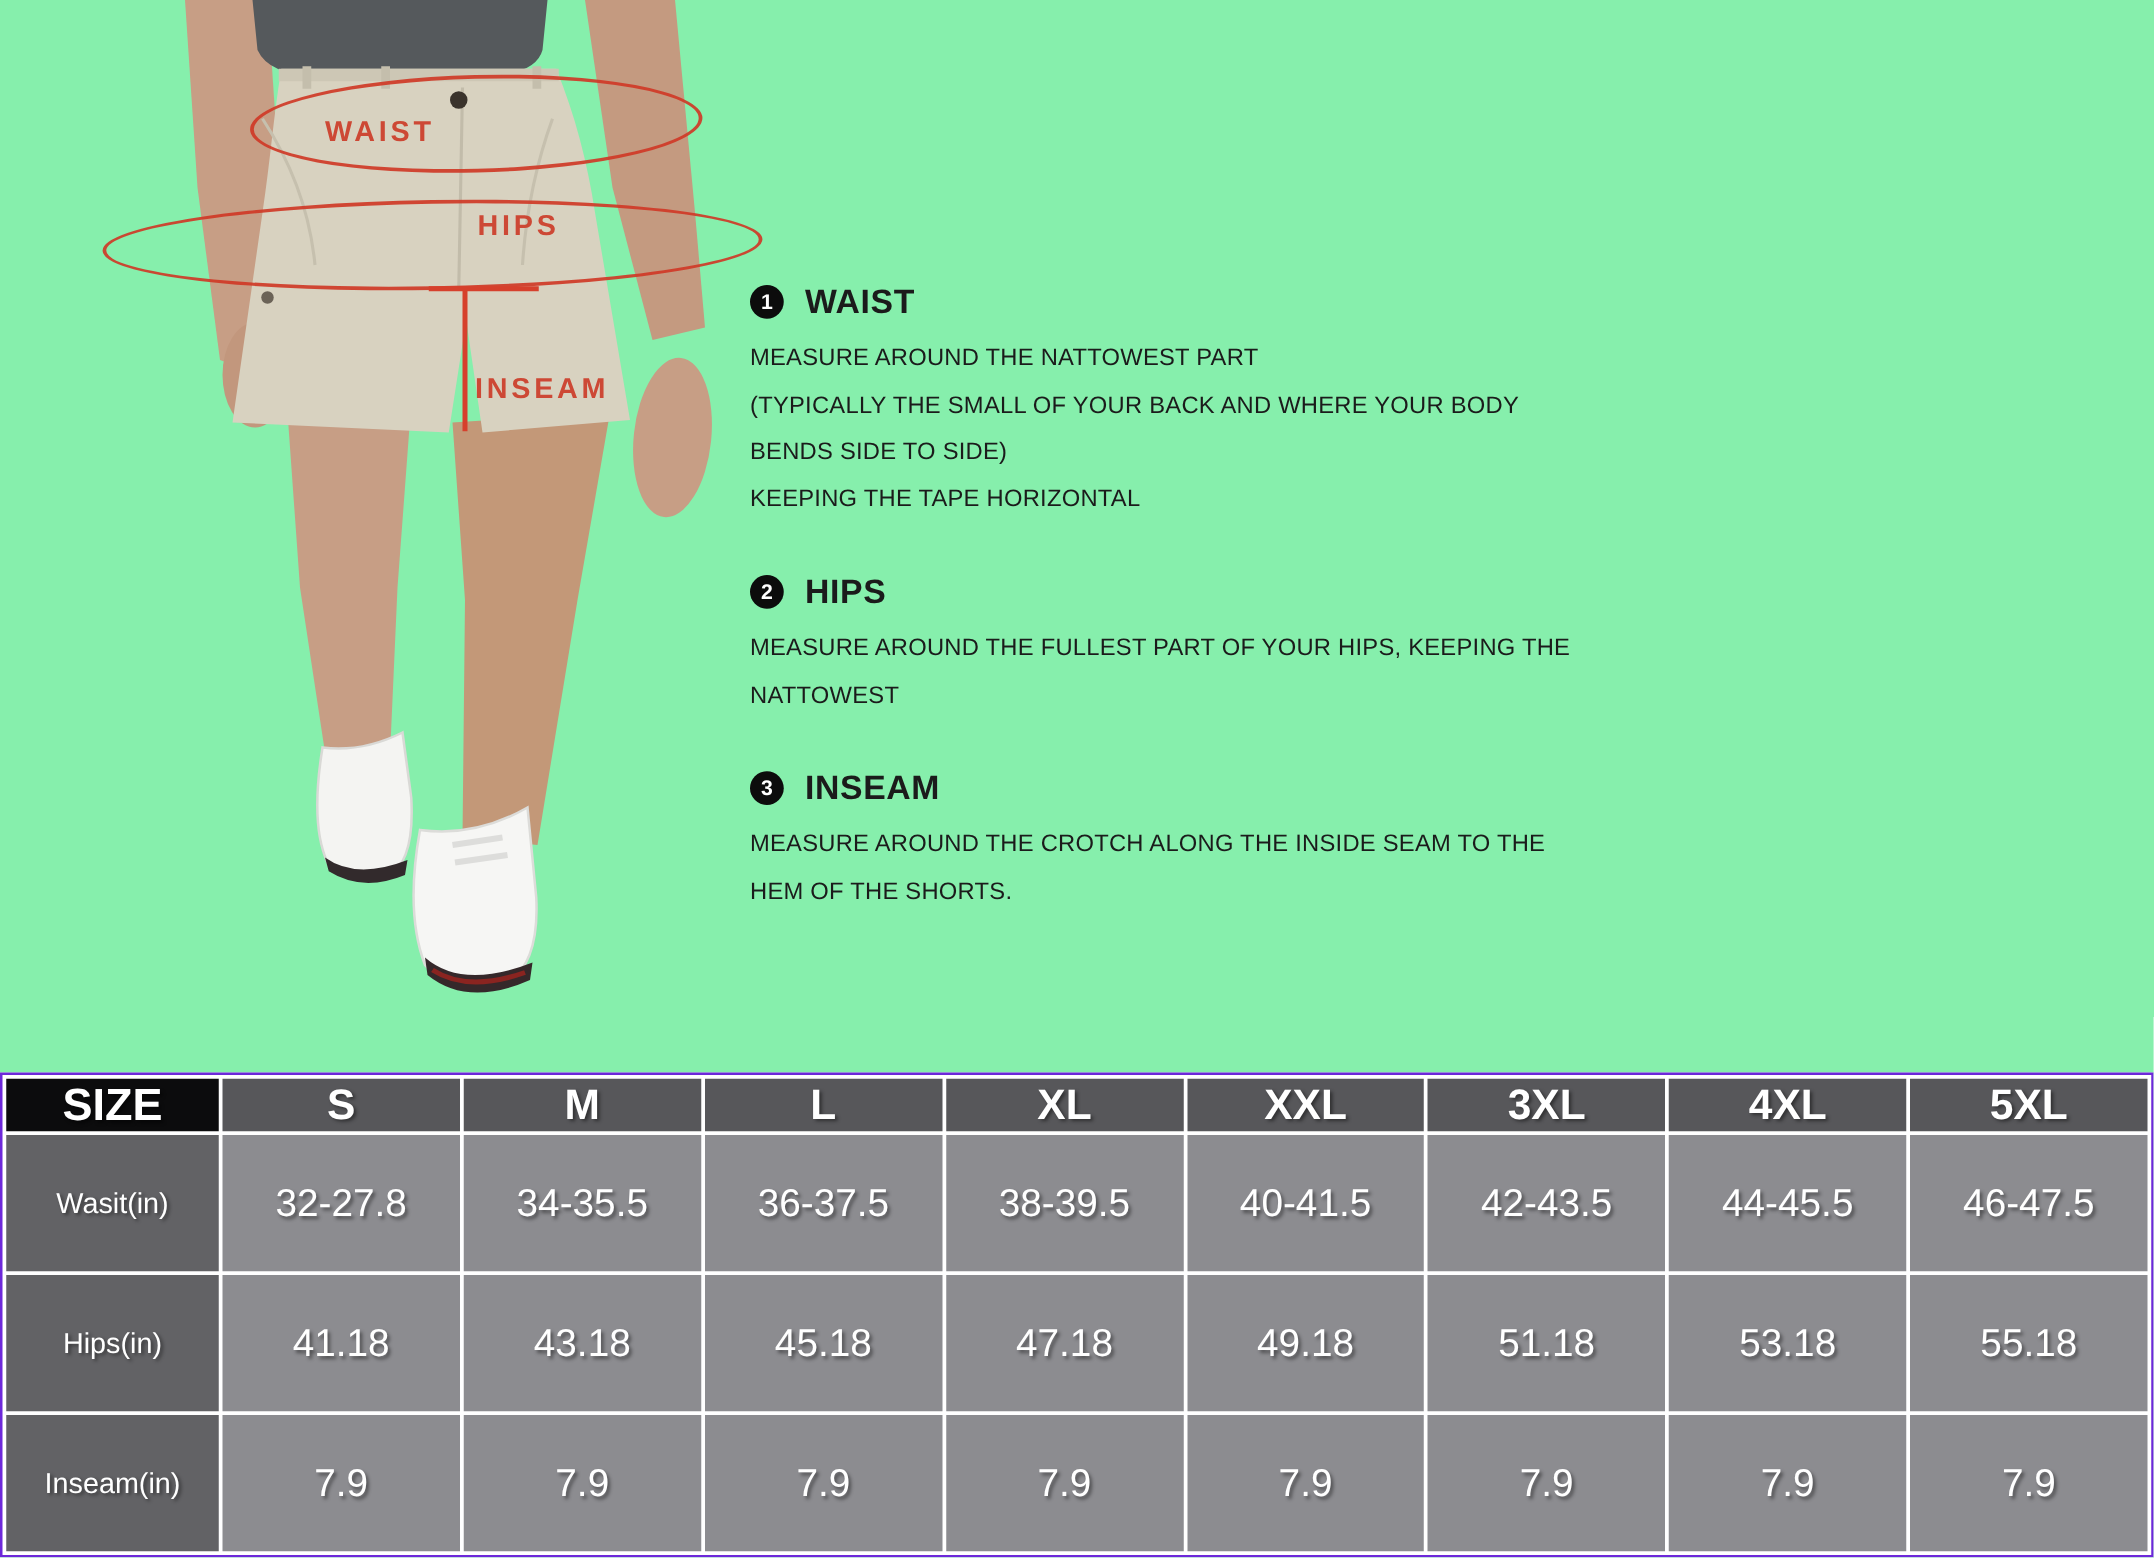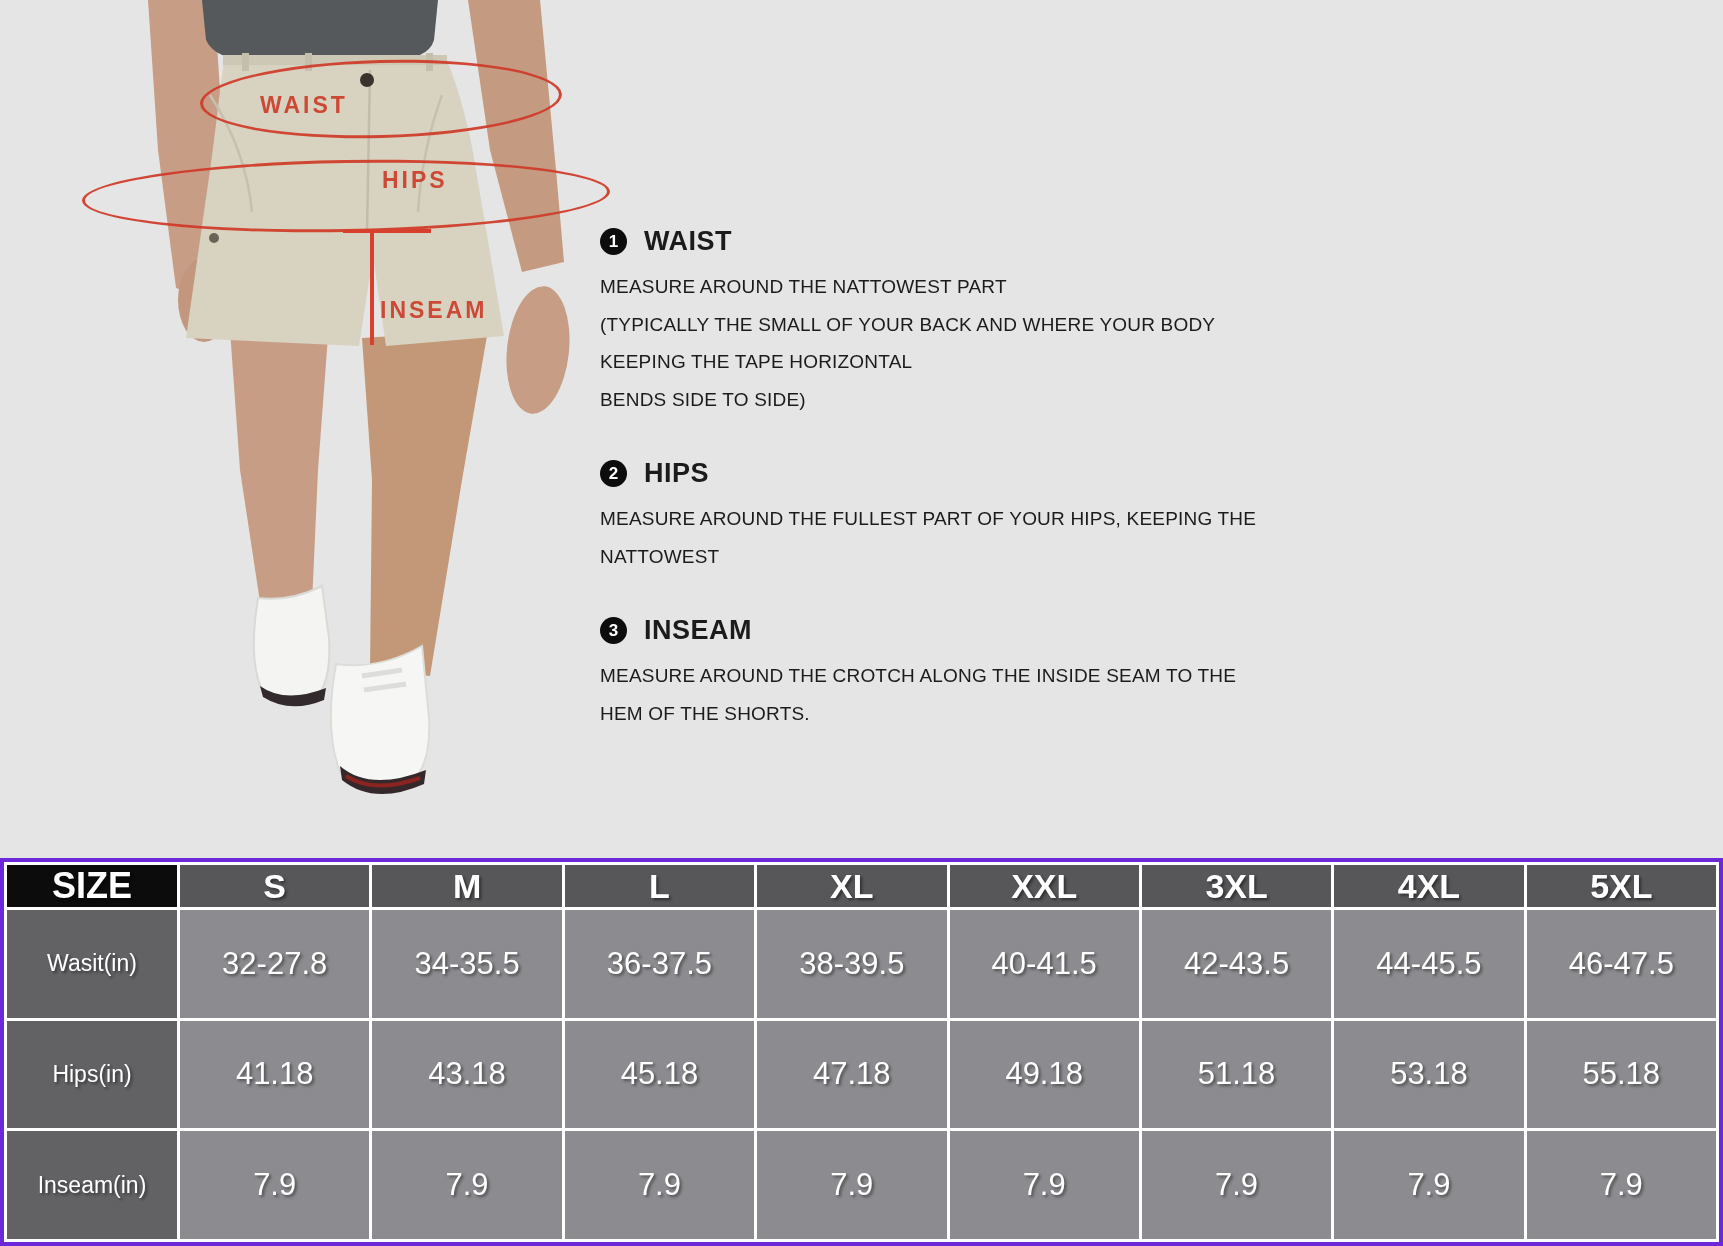--- a/index.html
+++ b/index.html
@@ -1,18 +1,18 @@
 <!DOCTYPE html>
 <html><head>
 <meta charset="utf-8">
 <style>
   * { margin:0; padding:0; box-sizing:border-box; }
   html,body { background:#ffffff; }
   body { font-family:"Liberation Sans", sans-serif; }
-  .canvas{ position:relative; width:1723px; height:1246px; background:#e5e5e5; overflow:hidden; }
+  .canvas{ position:relative; width:1723px; height:1246px; background:#86efac; overflow:hidden; }
 
   
   .figure{ position:absolute; left:130px; top:0; width:470px; height:800px; }
   .figure svg{ position:absolute; left:0; top:0; }
   .ellipse{ position:absolute; border:3px solid #cf3a27; border-radius:50%; opacity:.92; }
   .ellipse.waist{ left:70px; top:60px; width:362px; height:78px; transform:rotate(-1.5deg); }
   .ellipse.hips{ left:-48px; top:160px; width:528px; height:72px; transform:rotate(-1deg); }
   .inseam-v{ position:absolute; left:240px; top:231px; width:4px; height:114px; background:#d6402c; }
   .inseam-h{ position:absolute; left:213px; top:229px; width:88px; height:4px; background:#d6402c; }
   .ph-label{ position:absolute; color:#cc3a26; font-weight:bold; font-size:23px; letter-spacing:3px; opacity:.9; }
@@ -24,21 +24,21 @@
   .instructions{ position:absolute; left:600px; top:226px; width:770px; color:#1b1b1b; }
   .instructions section{ margin-bottom:40px; }
   .sec-head{ display:flex; align-items:center; gap:17px; margin-bottom:11px; }
   .badge{ width:27px; height:27px; border-radius:50%; background:#0c0c0c; color:#ffffff;
           font-size:17px; font-weight:bold; display:flex; align-items:center; justify-content:center; }
   .sec-title{ font-size:27px; font-weight:bold; letter-spacing:.5px; }
   .sec-line{ font-size:19px; line-height:37.5px; letter-spacing:.2px; }
 
   
   .table-wrap{ position:absolute; left:0; top:858px; width:1723px; height:388px;
-               border:4px solid #6d28d9; background:#ffffff; }
+               border:2px solid #6d28d9; background:#ffffff; }
   table{ width:100%; height:100%; border-collapse:separate; border-spacing:3px; table-layout:fixed; }
   col.first{ width:170px; }
   th,td{ text-align:center; vertical-align:middle; color:#ffffff;
          text-shadow:2px 2px 3px rgba(0,0,0,.45); overflow:hidden; }
   th{ background:#57575a; font-size:34px; font-weight:bold; }
   th.size-cell{ background:#0c0c0d; font-size:36px; }
   td.row-label{ background:#626265; font-size:23px; font-weight:normal; }
   td.val{ background:#8c8c90; font-size:31px; font-weight:normal; }
 </style>
 </head>
@@ -90,22 +90,22 @@
   </div>
 
   <div class="instructions">
     <section>
       <div class="sec-head">
         <span class="badge">1</span>
         <span class="sec-title">WAIST</span>
       </div>
       <p class="sec-line">MEASURE AROUND THE NATTOWEST PART</p>
       <p class="sec-line">(TYPICALLY THE SMALL OF YOUR BACK AND WHERE YOUR BODY</p>
+      <p class="sec-line">BENDS SIDE TO SIDE)</p>
       <p class="sec-line">KEEPING THE TAPE HORIZONTAL</p>
-      <p class="sec-line">BENDS SIDE TO SIDE)</p>
     </section>
 
     <section>
       <div class="sec-head">
         <span class="badge">2</span>
         <span class="sec-title">HIPS</span>
       </div>
       <p class="sec-line">MEASURE AROUND THE FULLEST PART OF YOUR HIPS, KEEPING THE</p>
       <p class="sec-line">NATTOWEST</p>
     </section>

